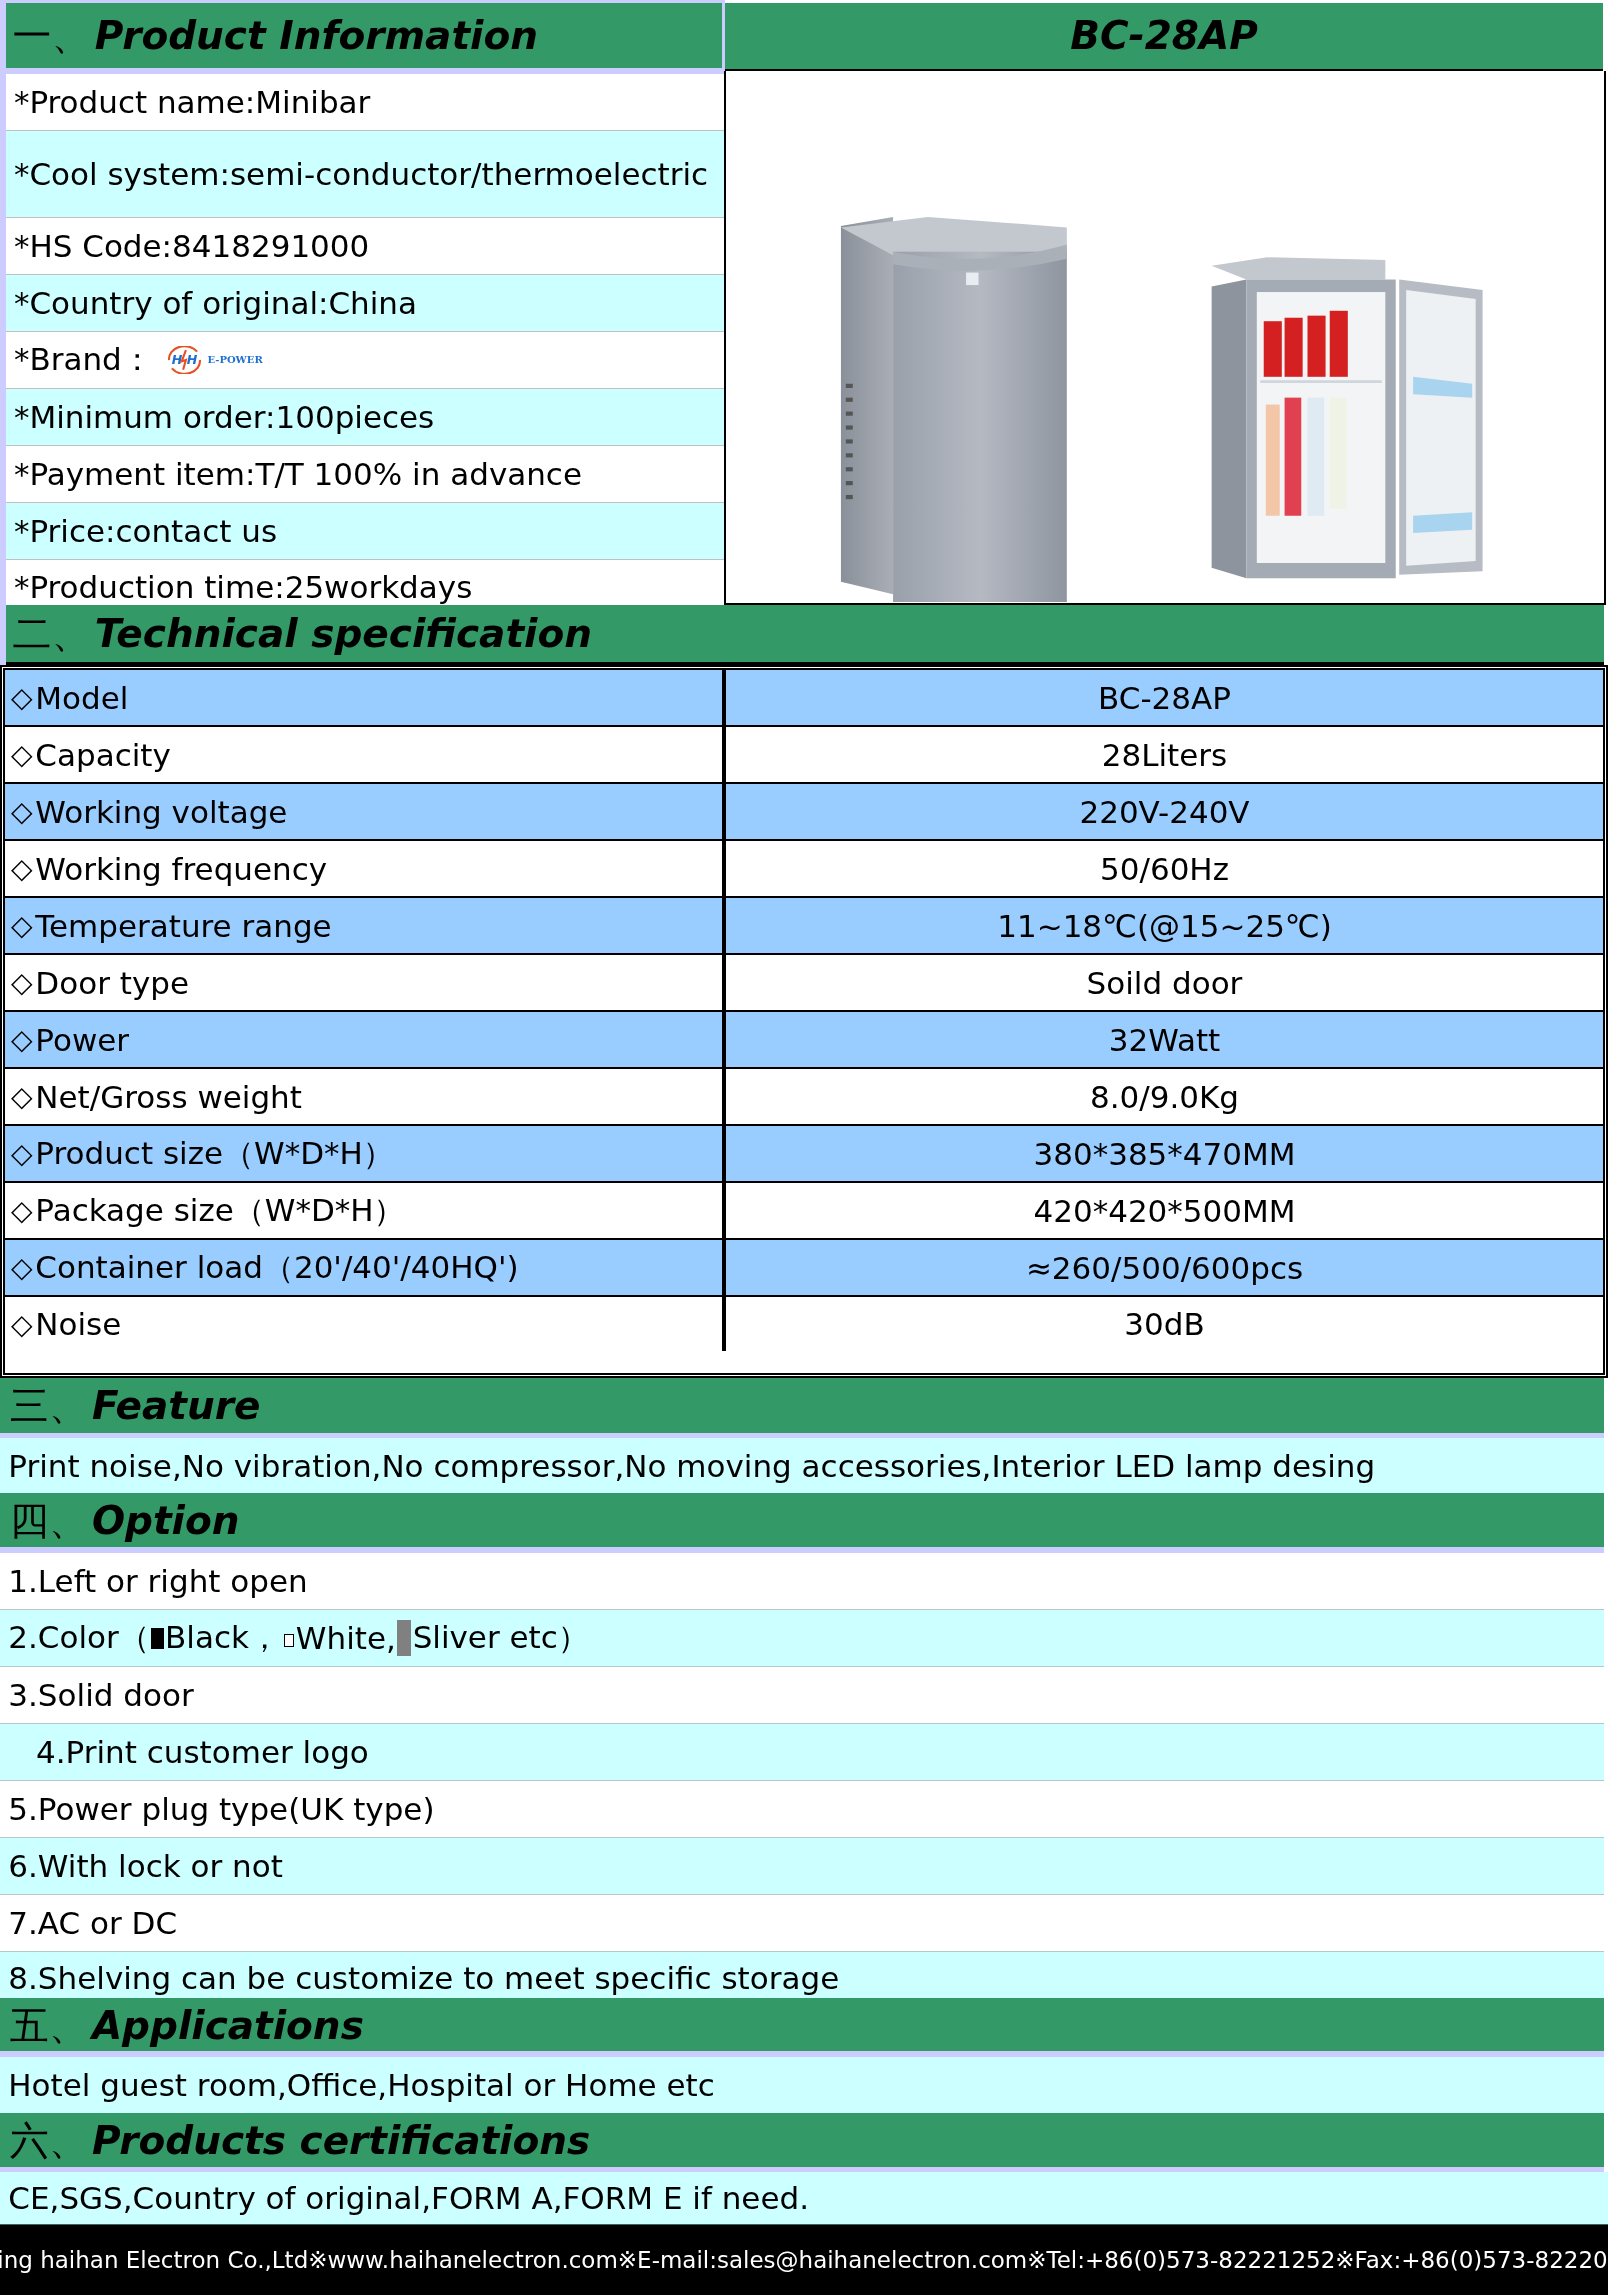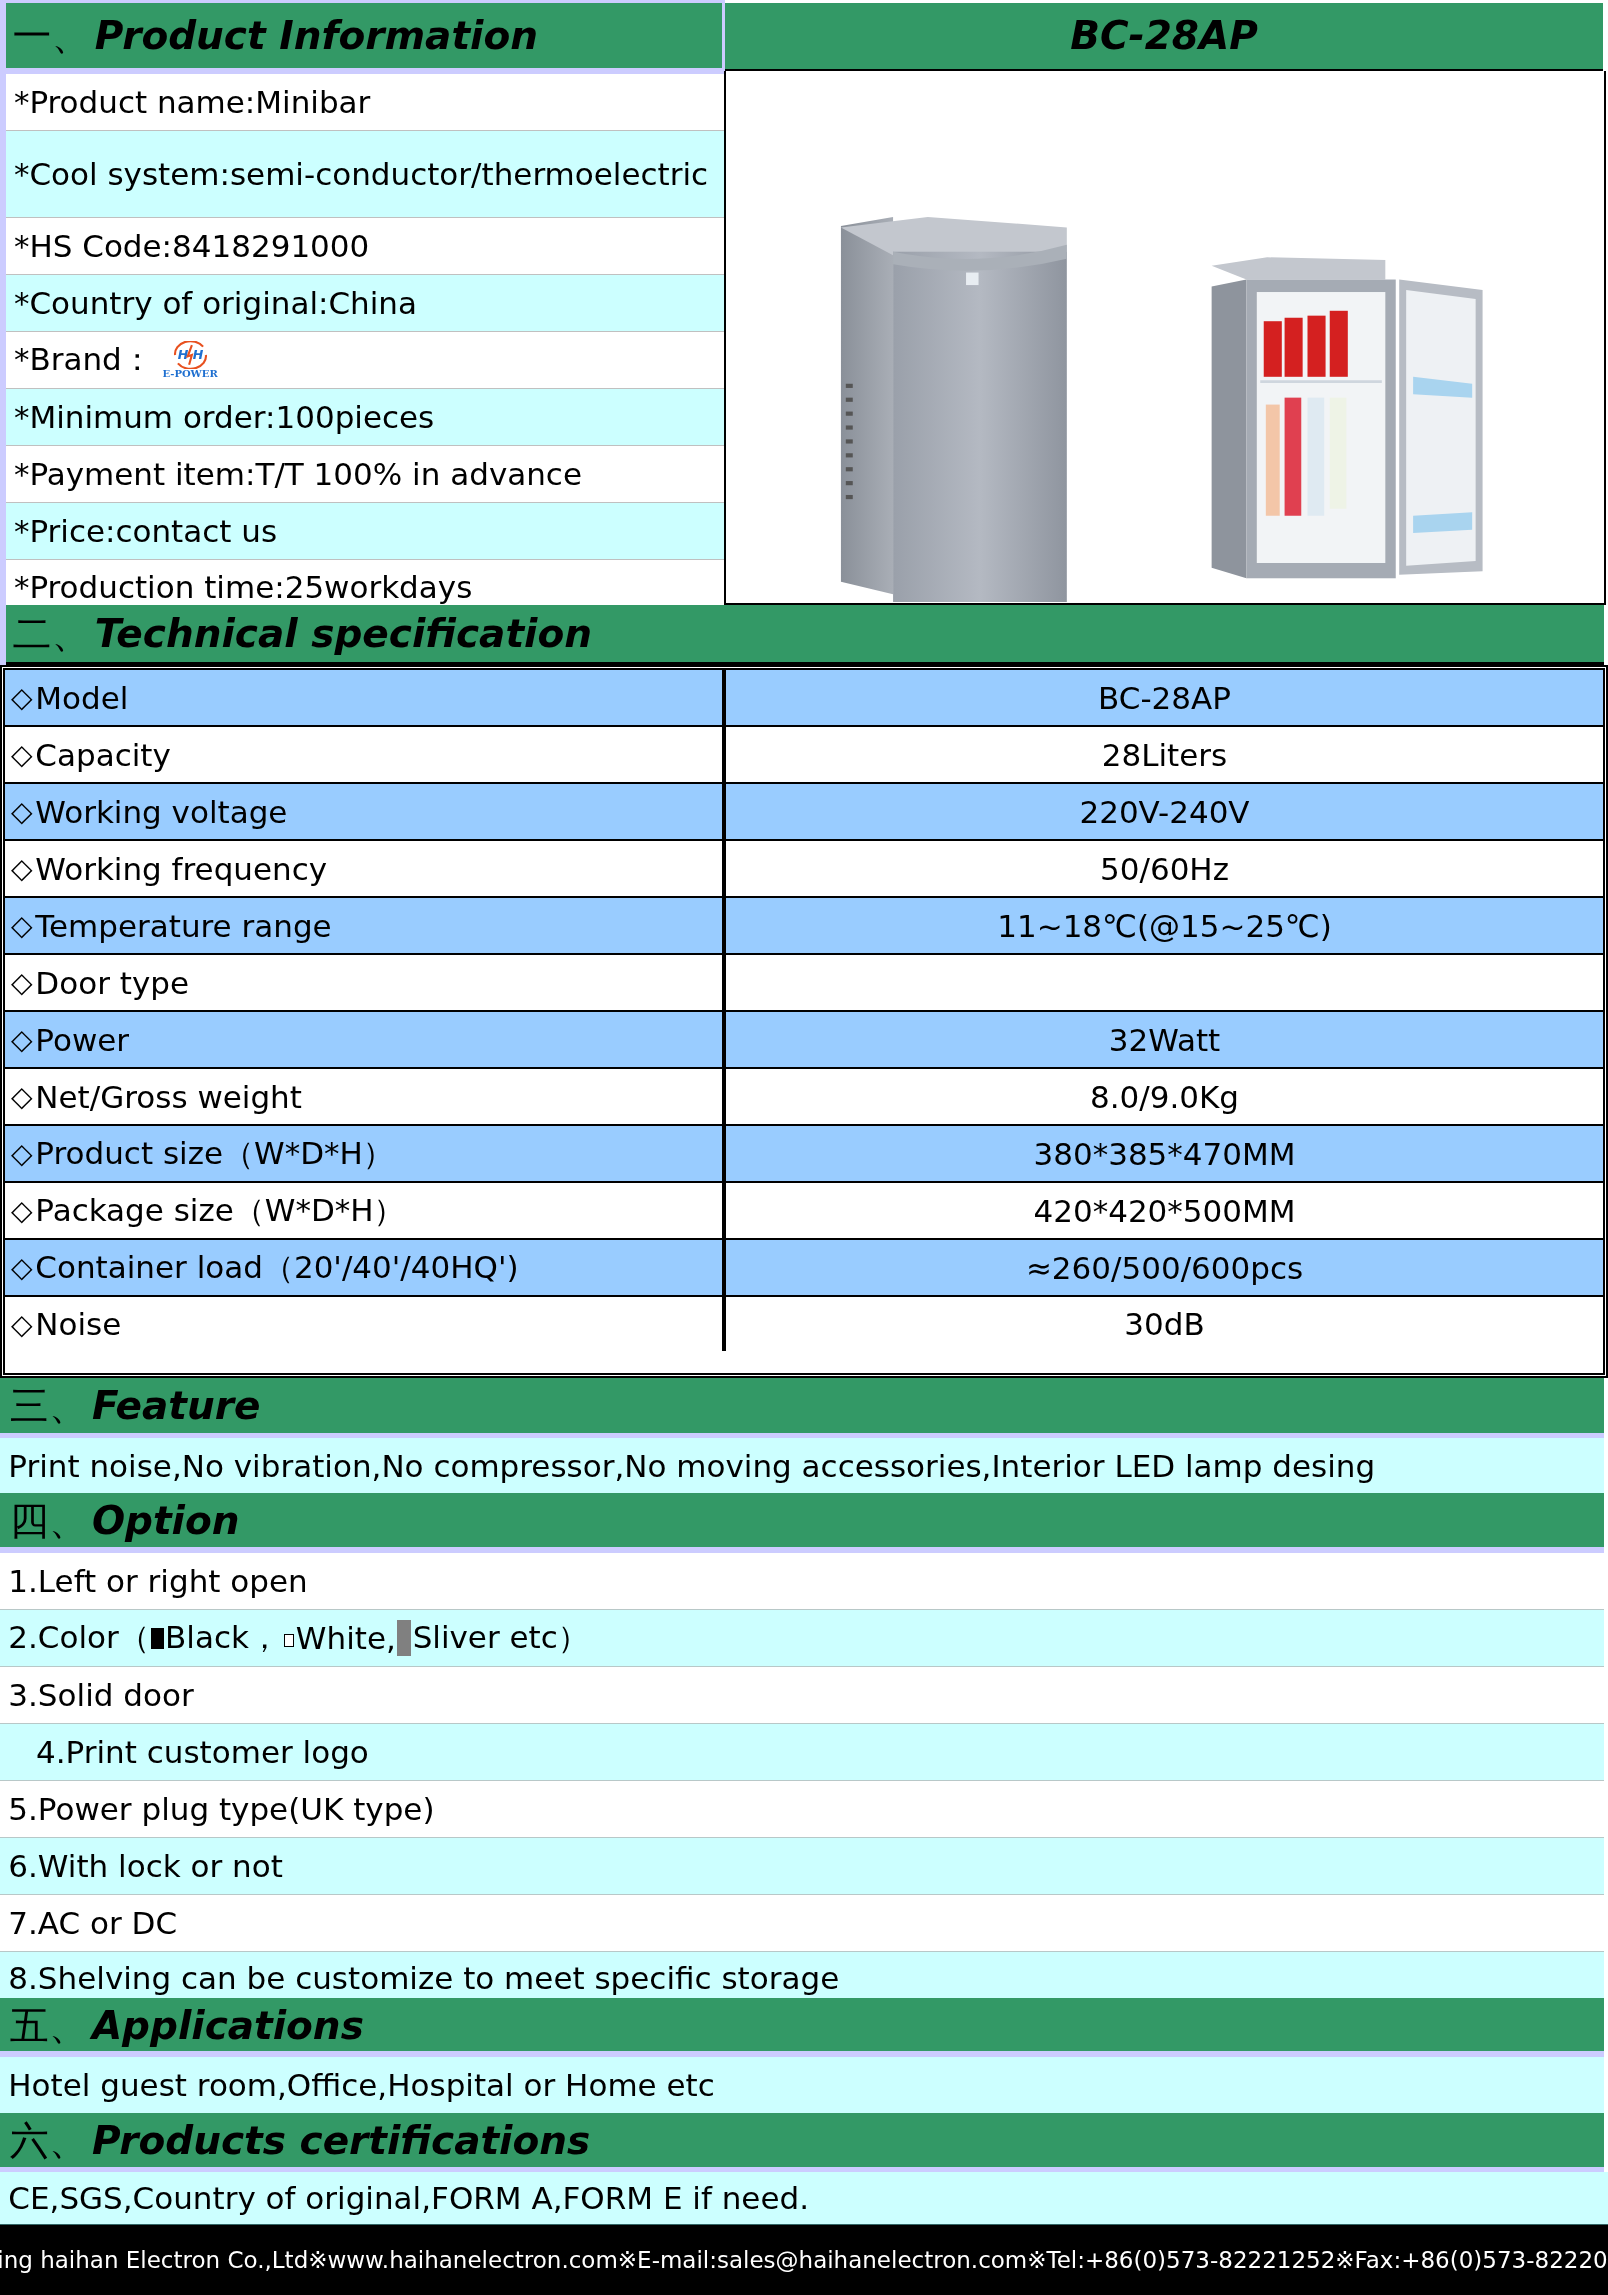--- a/index.html
+++ b/index.html
@@ -18,21 +18,21 @@
               border-bottom:1.4px solid #c0c0c0; }
   .spec-row { display:flex; }
   .spec-cell { display:flex; align-items:center; font-size:31px; white-space:nowrap; box-sizing:border-box; }
   .spec-label { width:721px; padding-left:5.6px; border-right:4.2px solid #000; }
   .spec-value { flex:1; justify-content:center; }
   .opt-row { display:flex; align-items:center; padding-left:8.3px; font-size:31px; white-space:nowrap;
              border-bottom:1.4px solid #b8c8c8; }
   .diamond { font-size:28px; margin-right:2.8px; }
   .swatch { display:inline-block; vertical-align:middle; }
   .footer { display:flex; align-items:center; justify-content:center; color:#fff; font-size:23px; white-space:nowrap; background:#000; }
-  .logo { display:inline-flex; flex-direction:column; align-items:center; margin-left:9.7px; }
+  .logo { display:inline-flex; flex-direction:row; align-items:center; margin-left:9.7px; }
 </style>
 </head>
 <body>
 
 <div class="abs lav" style="left:0;top:0;width:5.6px;height:2223px;"></div>
 
 <div class="abs lav" style="left:0;top:0;width:725px;height:74px;"></div>
 <div class="abs green sec-title" style="left:5.6px;top:2.8px;width:716px;height:65px;">
   <span class="num">一、</span>
   <span>Product Information</span>
@@ -180,20 +180,21 @@
             <span class="diamond">◇</span>
             <span>Temperature range</span>
           </div>
           <div class="spec-cell spec-value">11~18℃(@15~25℃)</div>
         </div>
         <div class="spec-row white" style="height: 57px; border-bottom: 2.8px solid rgb(0, 0, 0); box-sizing: border-box;">
           <div class="spec-cell spec-label">
             <span class="diamond">◇</span>
             <span>Door type</span>
           </div>
+          <div class="spec-cell spec-value">Soild door</div>
         </div>
         <div class="spec-row blue" style="height: 57px; border-bottom: 2.8px solid rgb(0, 0, 0); box-sizing: border-box;">
           <div class="spec-cell spec-label">
             <span class="diamond">◇</span>
             <span>Power</span>
           </div>
           <div class="spec-cell spec-value">32Watt</div>
         </div>
         <div class="spec-row white" style="height: 57px; border-bottom: 2.8px solid rgb(0, 0, 0); box-sizing: border-box;">
           <div class="spec-cell spec-label">

